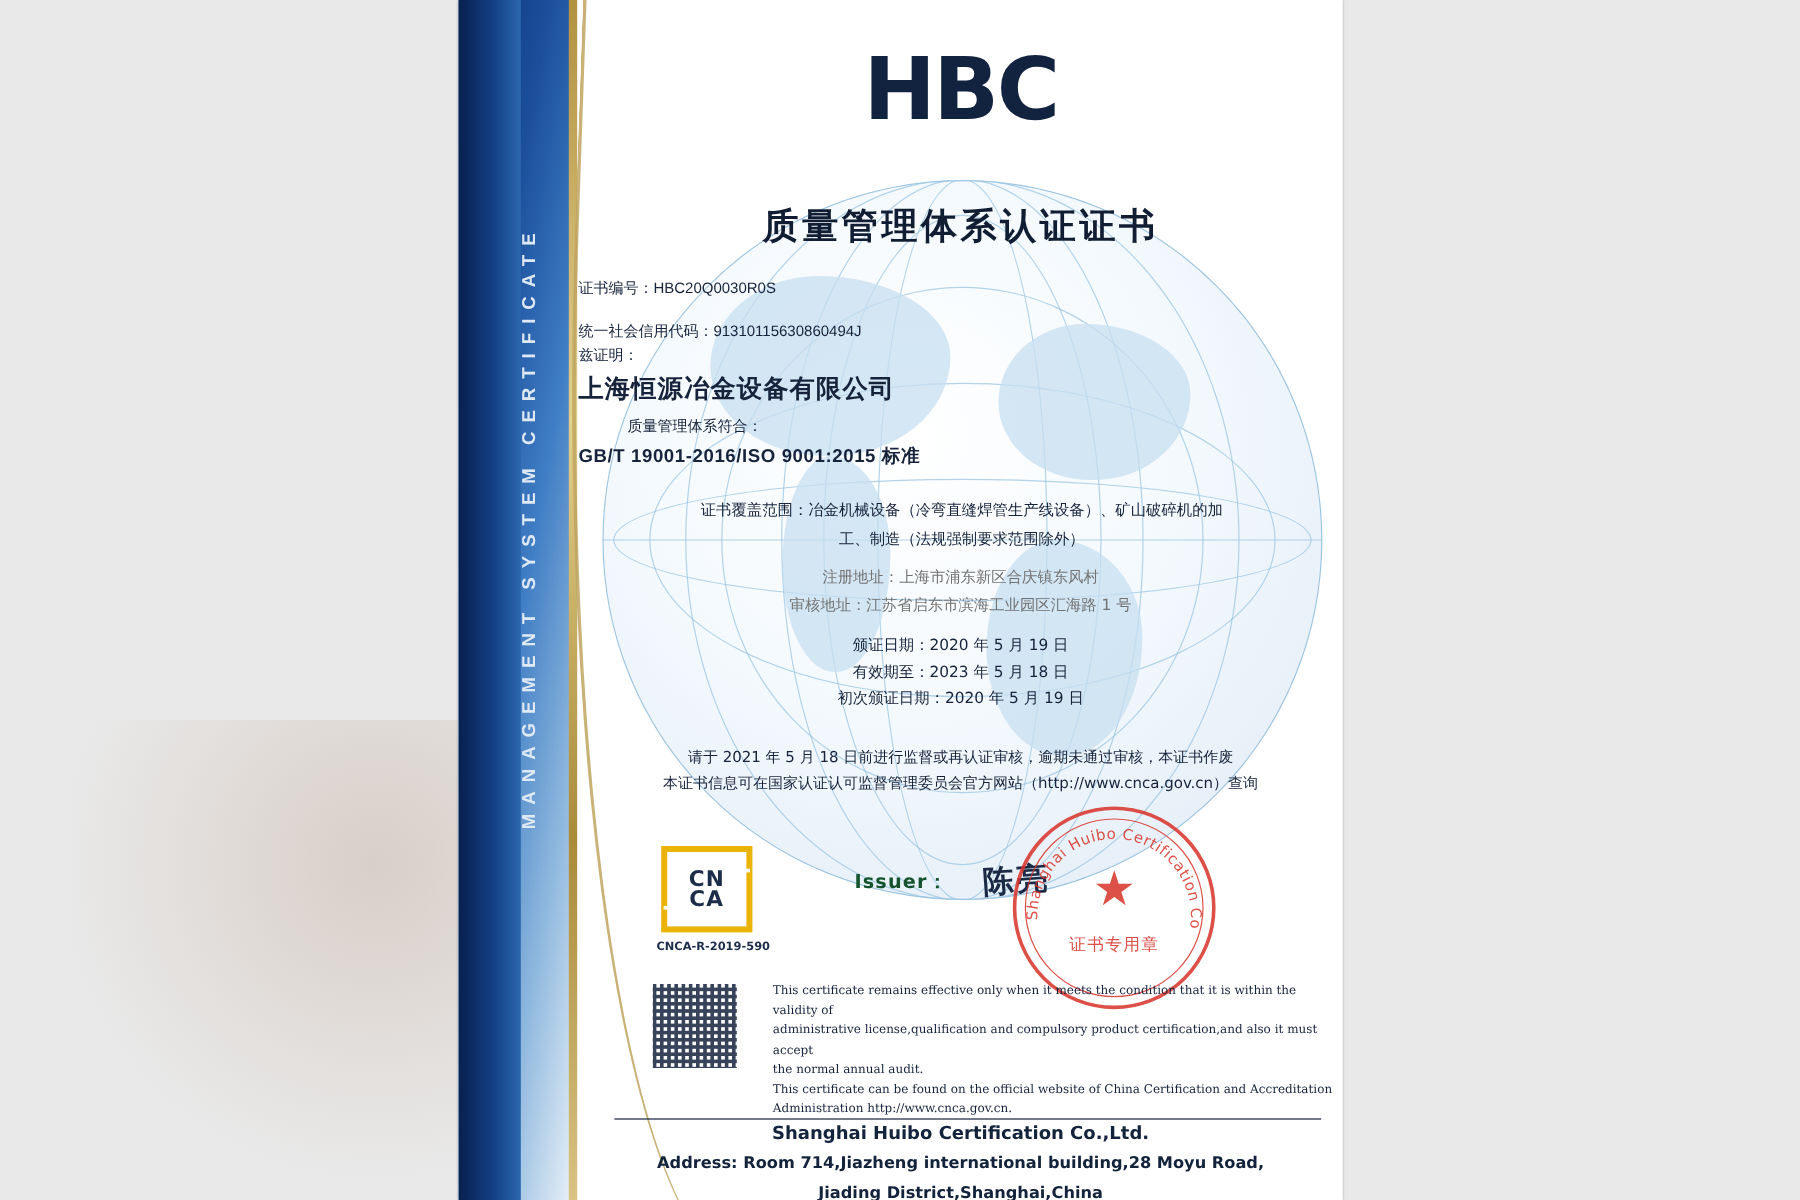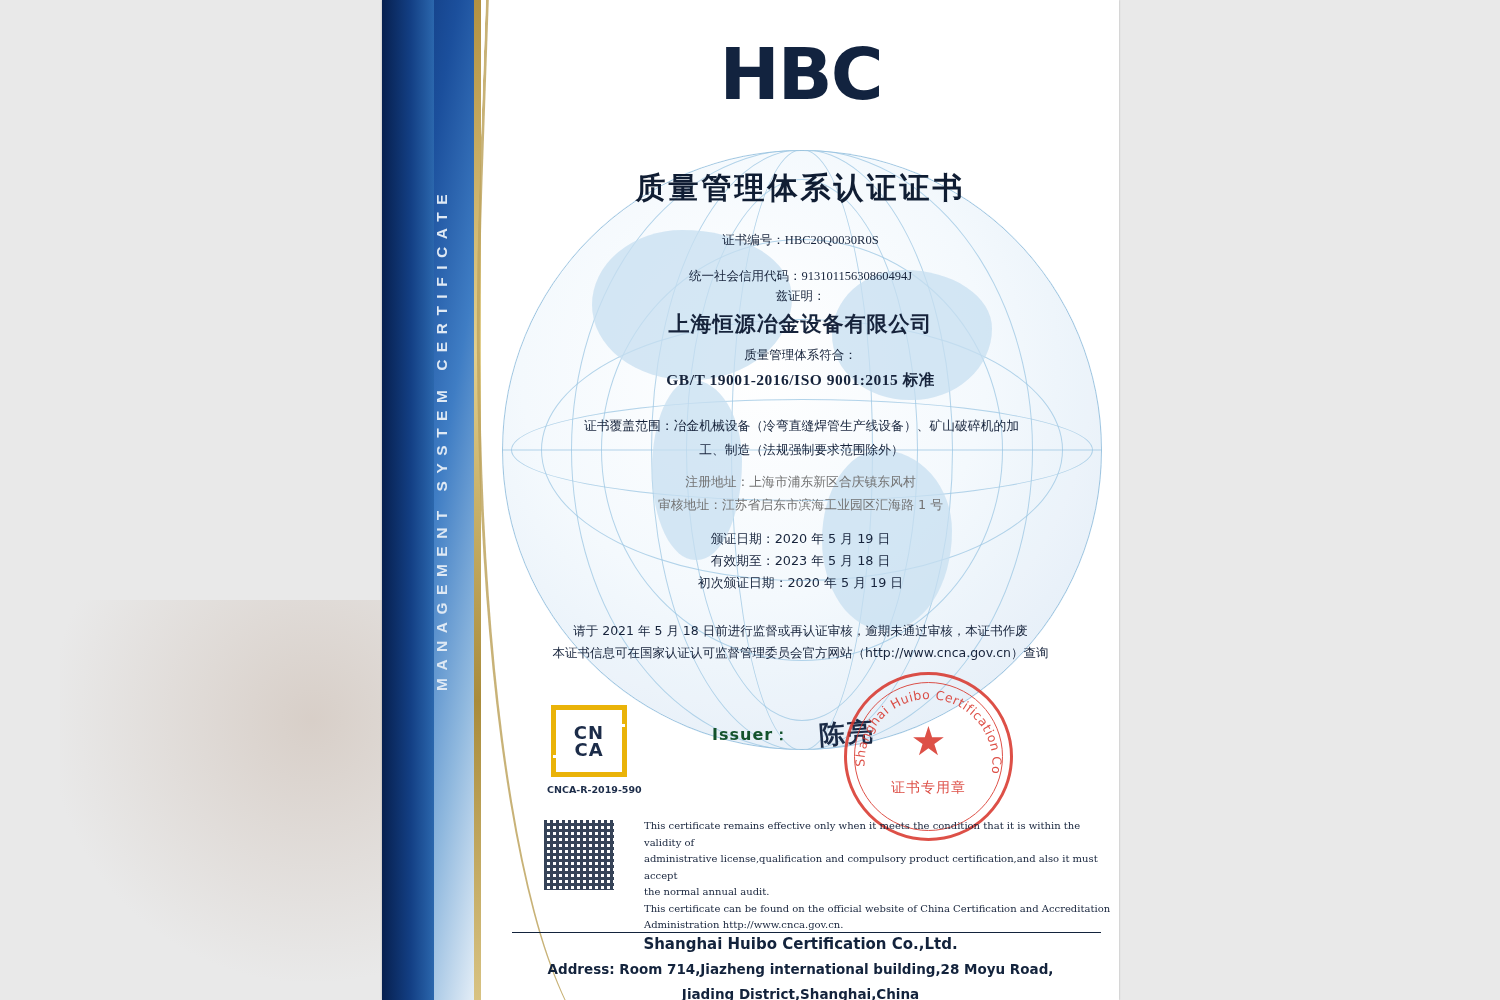--- a/index.html
+++ b/index.html
@@ -156,30 +156,30 @@
     font-size: 30px;
     font-weight: bold;
     letter-spacing: 3px;
     color: #101d33;
     font-family: Liberation Sans, sans-serif;
   }
 
   .row {
     position: absolute;
     left: 0; right: 0;
-    text-align: center;
+    text-align: left;
     color: #16233b;
-    font-family: Liberation Serif, serif;
+    font-family: Liberation Sans, sans-serif;
   }
 
   .r-code   { top: 232px; font-size: 12.5px; }
   .r-credit { top: 252px; font-size: 12.5px; margin-top: 16px; }
   .r-hereby { top: 288px; font-size: 12.5px; }
   .r-company{ top: 310px; font-size: 21px; font-weight: bold; letter-spacing: 1px; }
-  .r-conform{ top: 347px; font-size: 12.5px; }
+  .r-conform{ top: 347px; font-size: 12.5px; padding-left: 41px; }
   .r-std    { top: 370px; font-size: 15.5px; font-weight: bold; letter-spacing: 0.5px; }
 
   .scope {
     position: absolute;
     left: 30px;
     right: 28px;
     top: 414px;
     font-size: 12.8px;
     line-height: 24px;
     color: #16233b;

